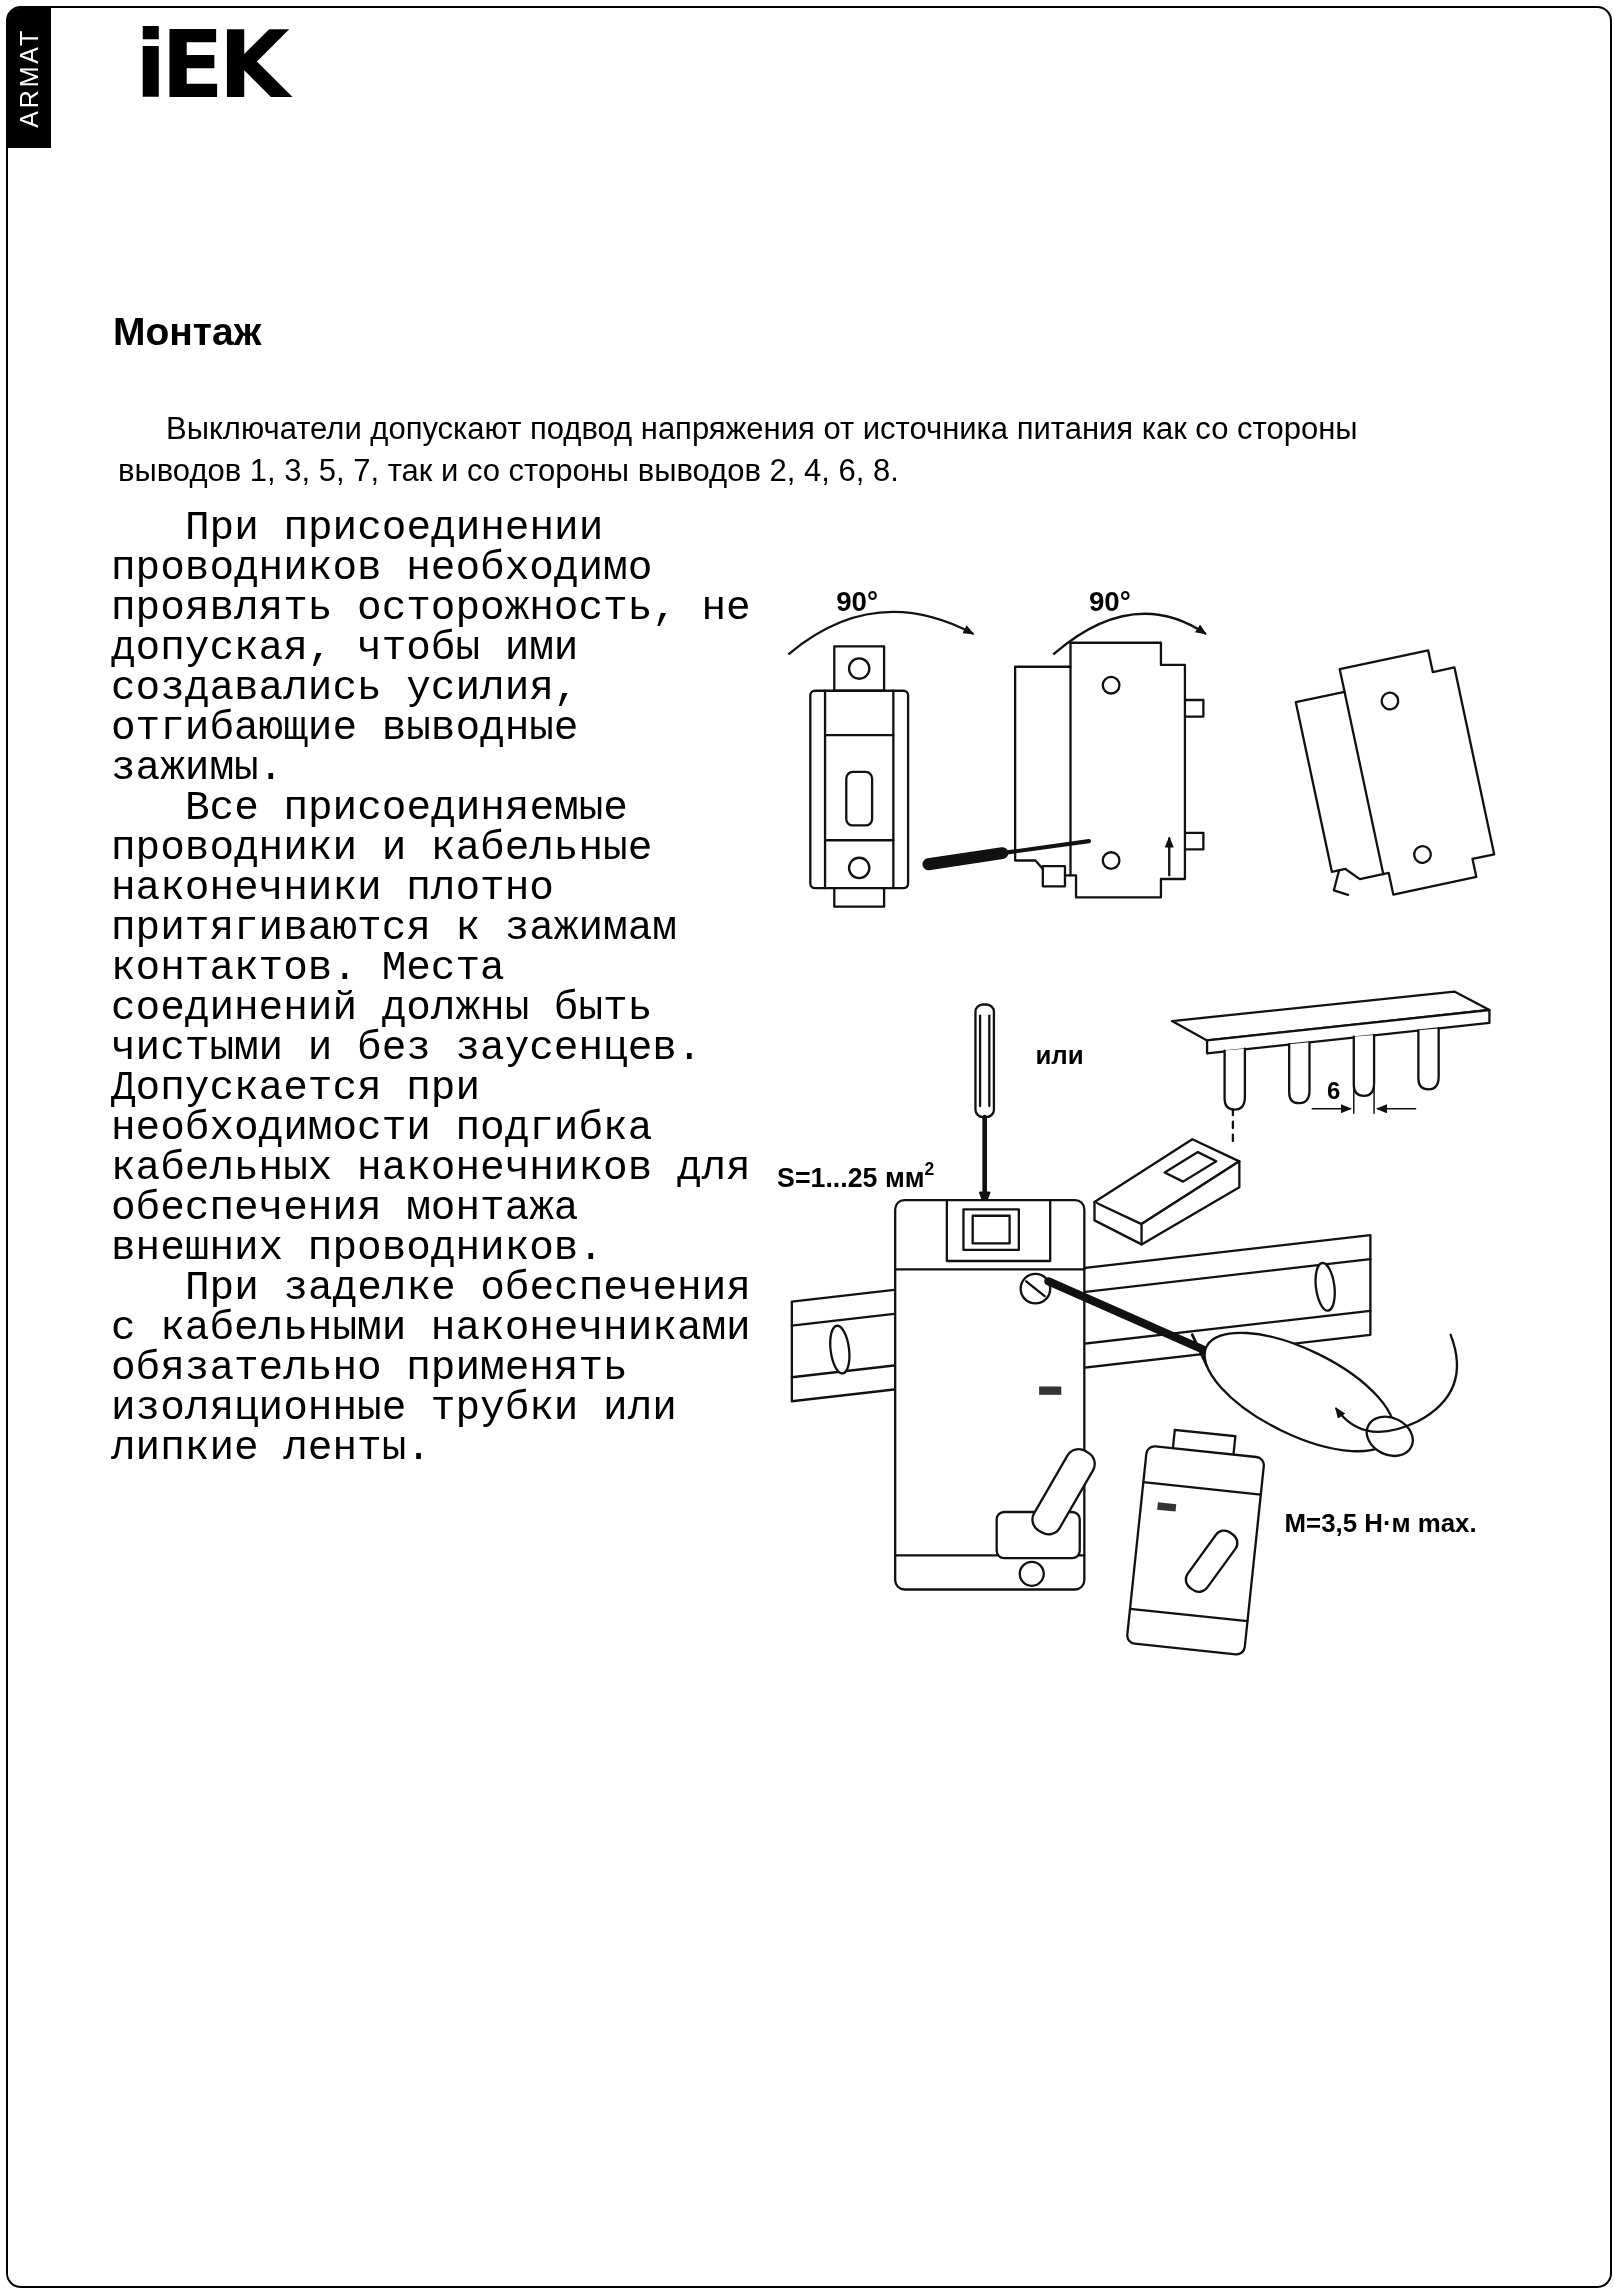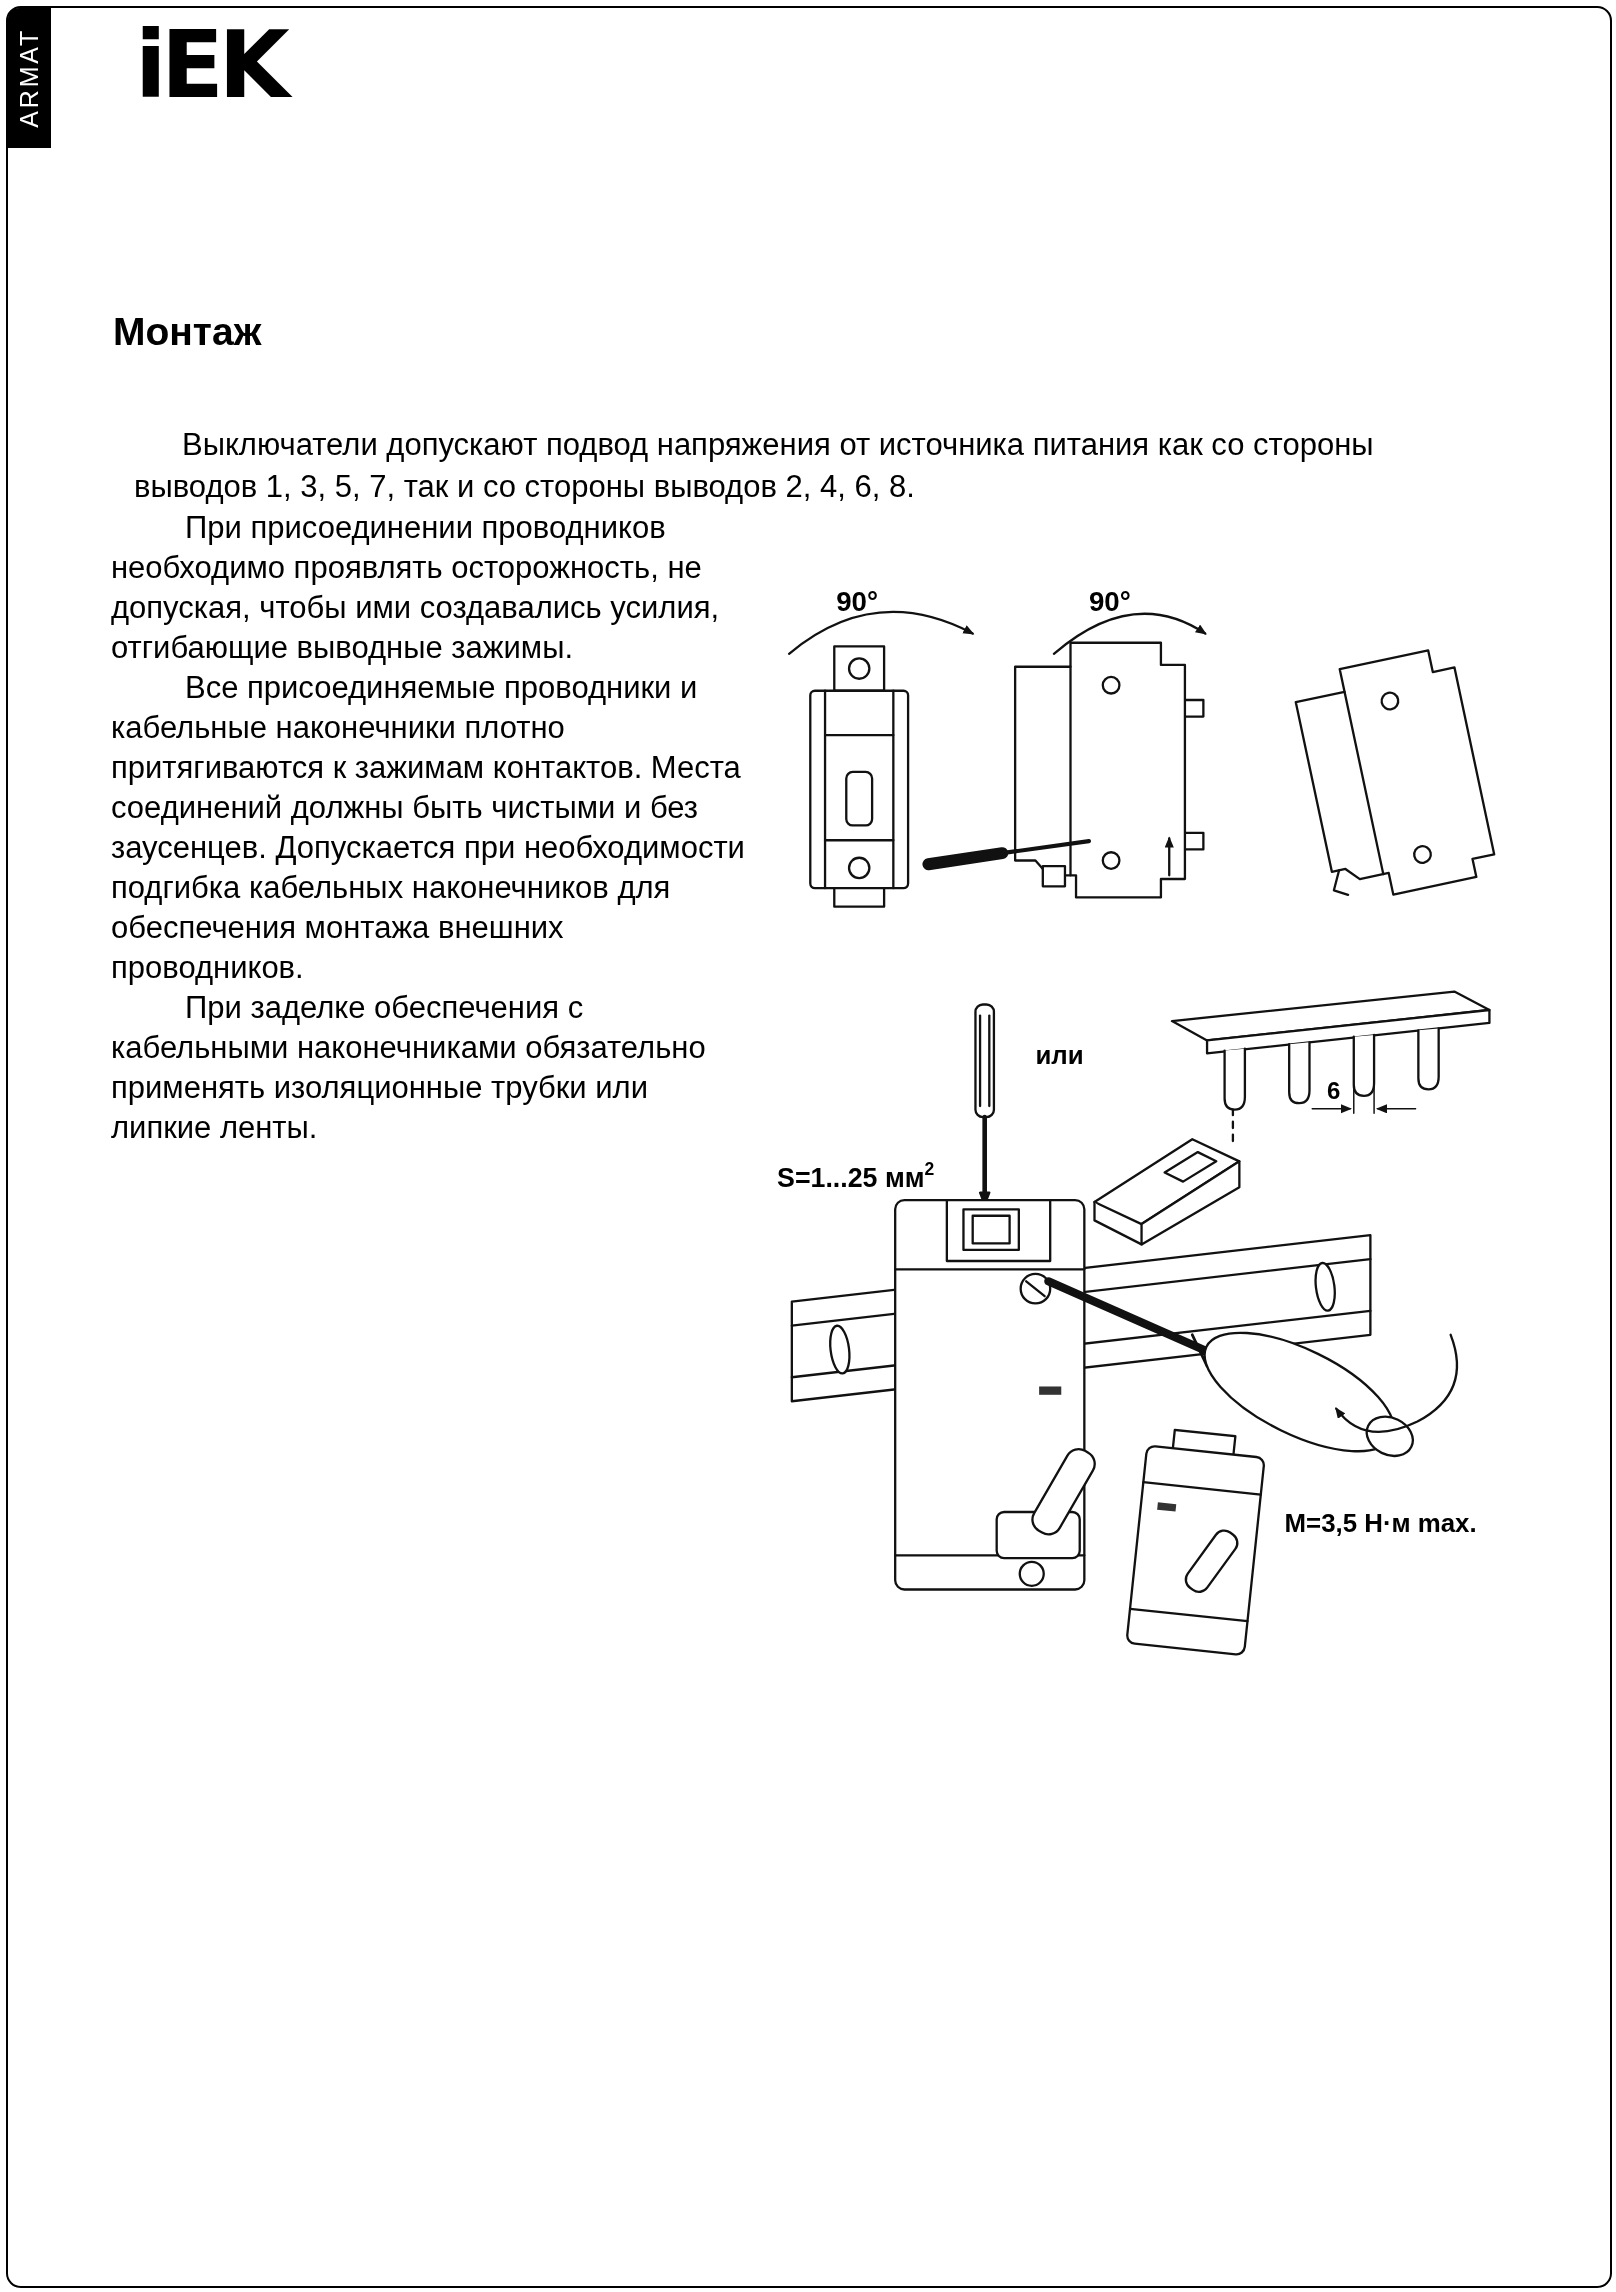--- a/index.html
+++ b/index.html
@@ -3,22 +3,22 @@
 <meta charset="utf-8">
 <style>
   html,body{margin:0;padding:0;background:#fff;}
   body{width:1617px;height:2293px;position:relative;font-family:"Liberation Sans",sans-serif;color:#000;}
   .page{position:absolute;inset:0;background:#fff;overflow:hidden;}
   .page-border{position:absolute;inset:5.5px;border:2.8px solid #000;border-radius:14.8px;pointer-events:none;}
   .side-tab{position:absolute;left:8.3px;top:8.3px;width:43px;height:140px;background:#000;border-radius:11px 0 0 0;display:flex;align-items:center;justify-content:center;}
   .side-tab-text{color:#fff;font-size:25px;letter-spacing:2.8px;writing-mode:vertical-rl;transform:rotate(180deg);font-weight:normal;}
   .logo{position:absolute;left:103px;top:20px;font-family:"DejaVu Sans",sans-serif;font-weight:bold;font-size:92px;letter-spacing:-5.5px;line-height:1;margin-left:32px;}
   .heading{position:absolute;left:113px;top:310px;font-size:39px;font-weight:bold;margin:0;}
-  .intro{position:absolute;left:118px;top:408px;width:1334px;font-size:31px;line-height:42px;text-indent:48px;margin:16px;}
-  .left-col{position:absolute;left:111px;top:508px;width:641px;font-size:31px;line-height:40px;}
+  .intro{position:absolute;left:118px;top:408px;width:1334px;font-size:31px;line-height:42px;text-indent:48px;margin:0;}
+  .left-col{position:absolute;left:111px;top:508px;width:641px;font-size:41px;line-height:40px;font-family:Liberation Mono, monospace;}
   .left-col p{margin:0;text-indent:74px;}
   .left-col sup{font-size:0.6em;}
   .illustrations{position:absolute;left:766px;top:554px;}
   svg text{font-family:"Liberation Sans",sans-serif;}
 </style>
 </head>
 <body>
 
 <div class="page">
   <div class="page-border"></div>

